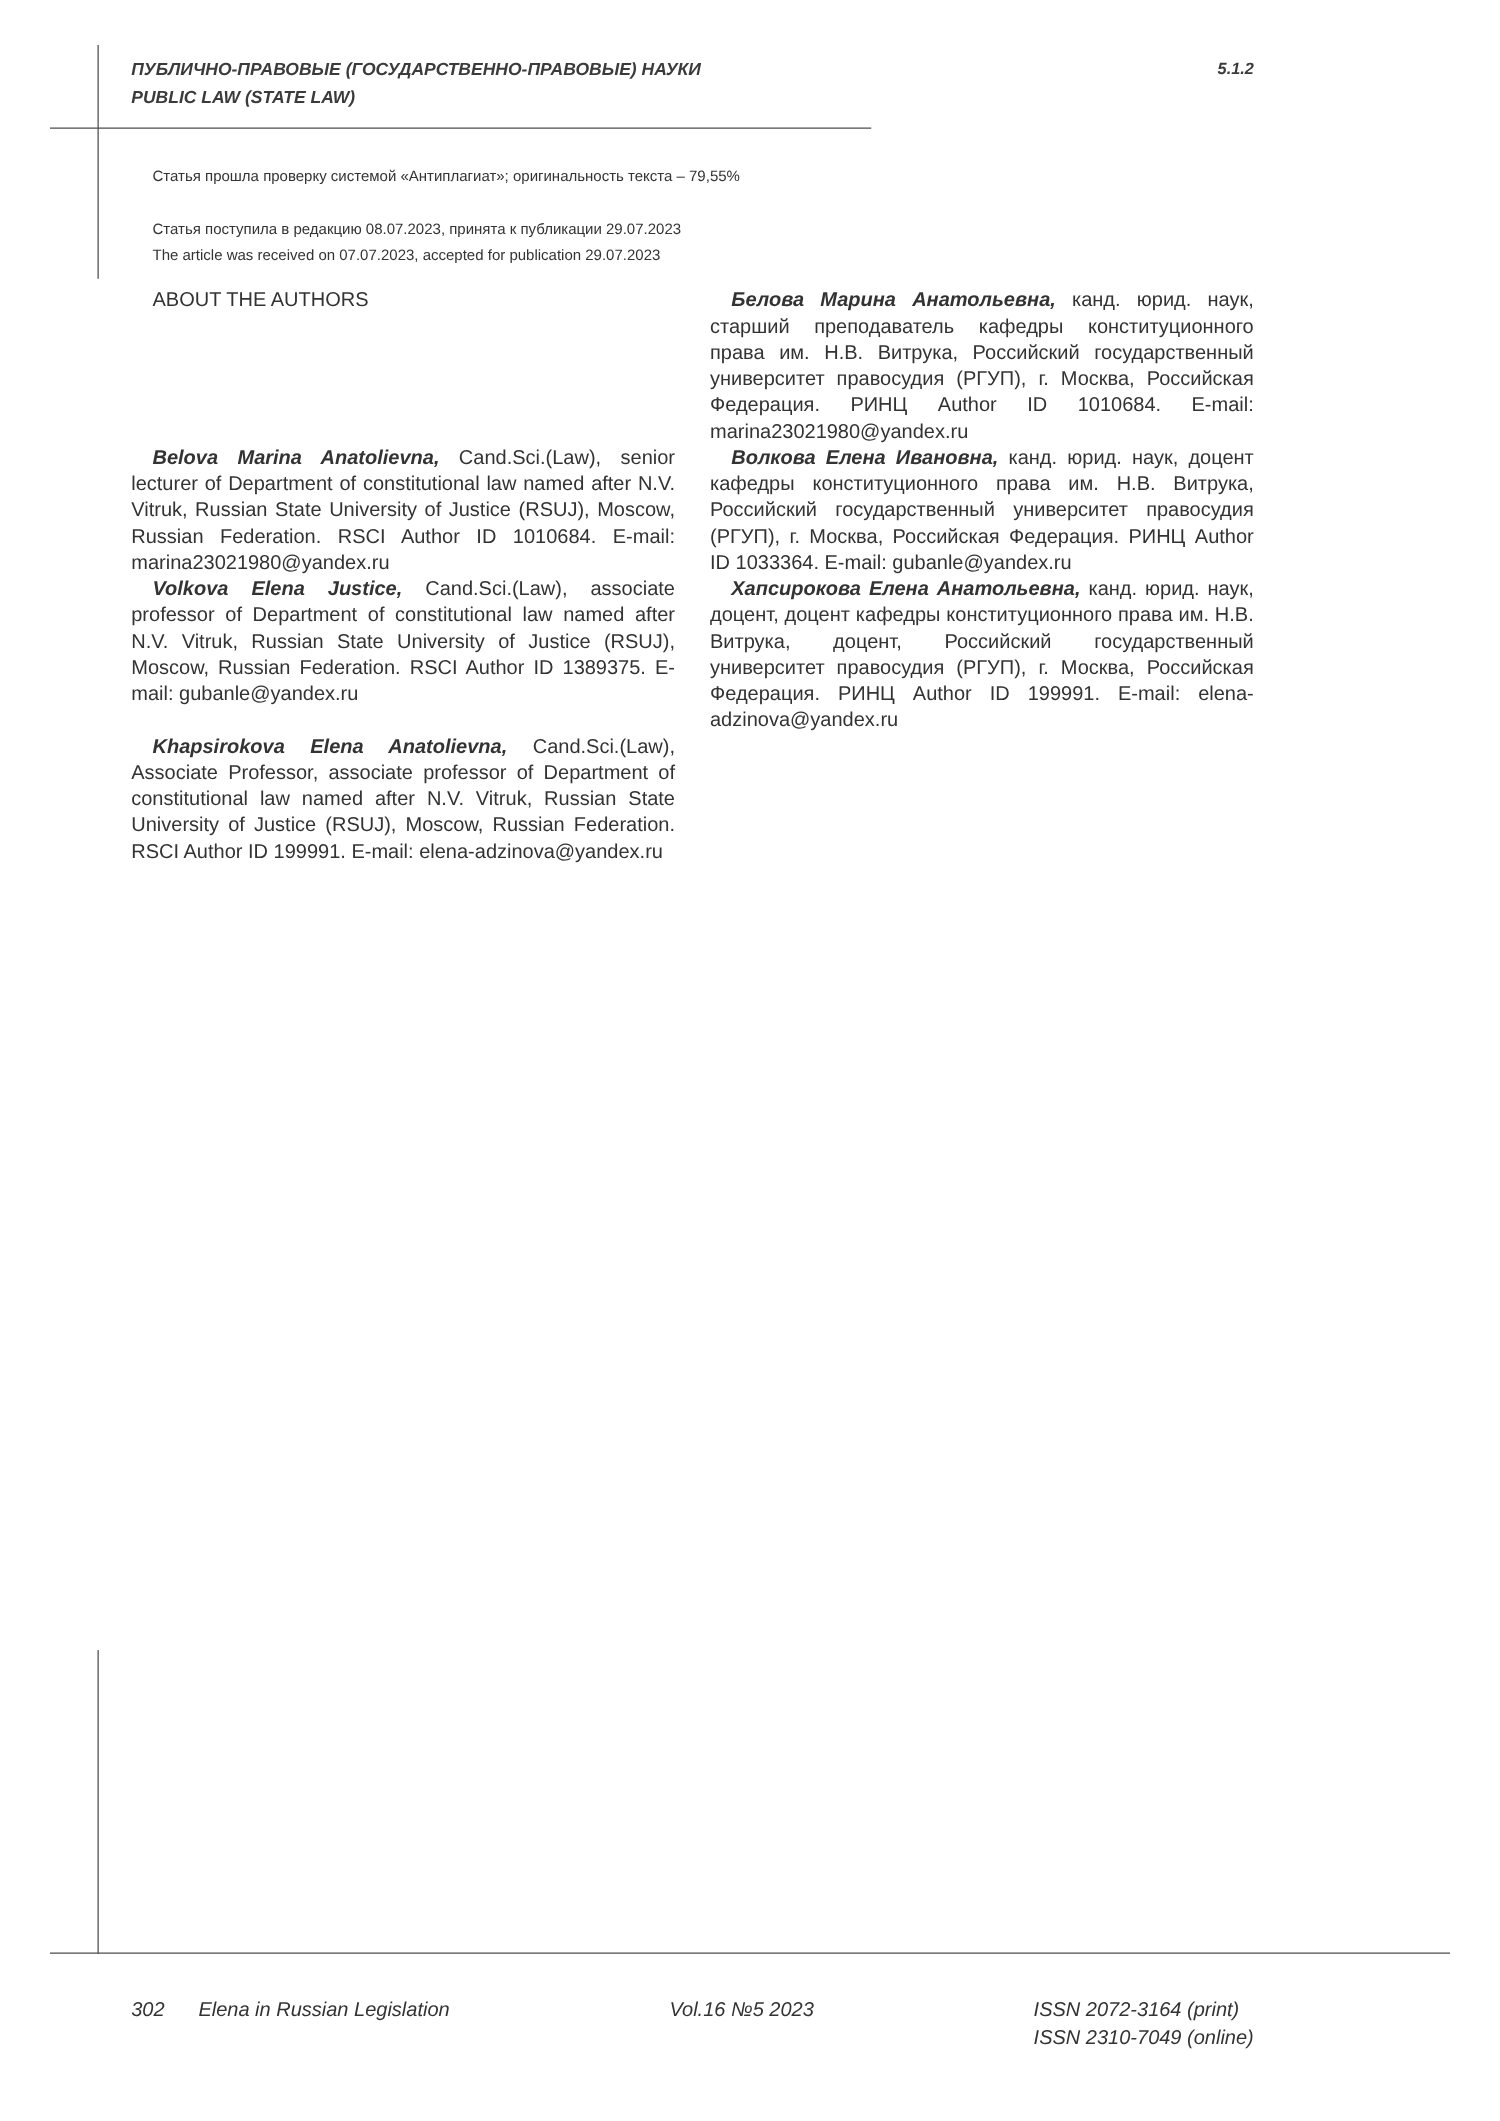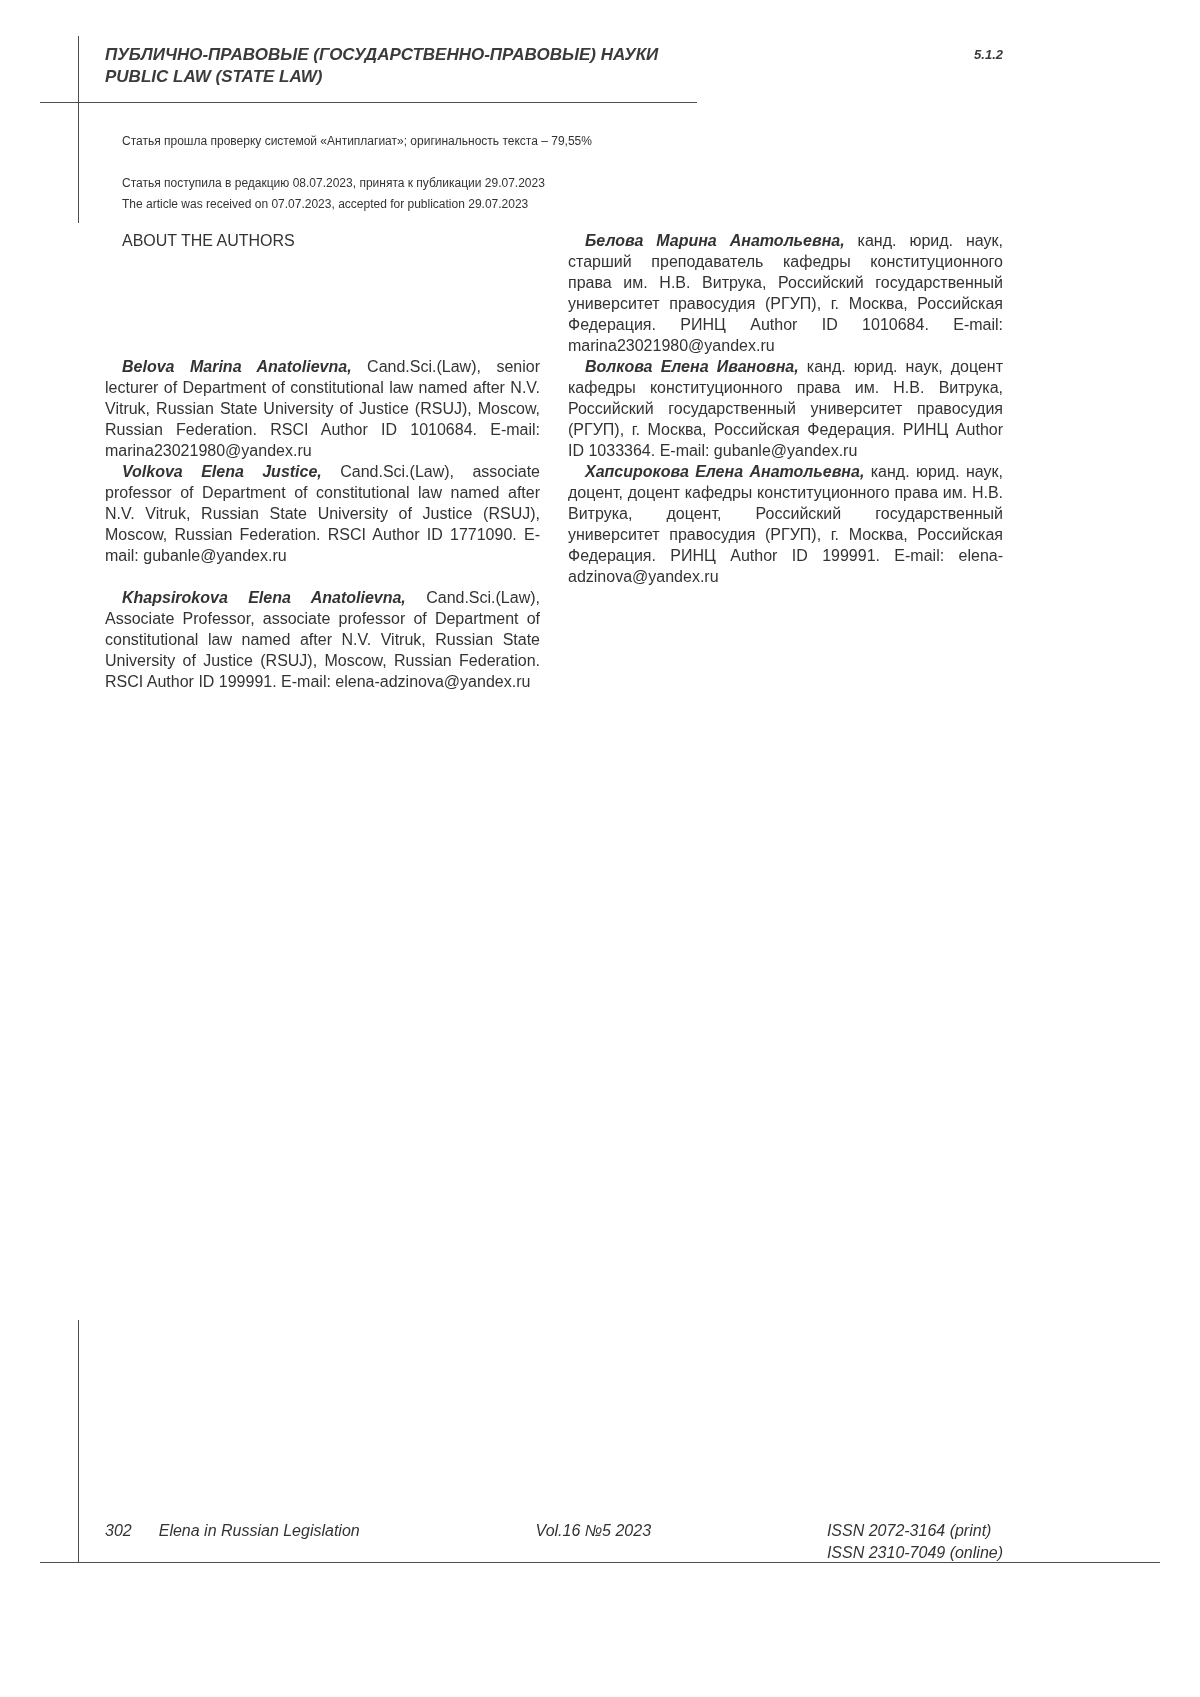--- a/index.html
+++ b/index.html
@@ -15,41 +15,41 @@
   .rule { position: absolute; background: #4d4d4d; }
   #rule-header        { left: 40px;  top: 102px;  width: 657px;  height: 1px; }
   #rule-margin-top    { left: 78px;  top: 36px;   width: 1px;    height: 187px; }
   #rule-margin-bottom { left: 78px;  top: 1320px; width: 1px;    height: 243px; }
   #rule-footer        { left: 40px;  top: 1562px; width: 1120px; height: 1px; }
 
   .page-header {
     position: absolute; left: 105px; top: 44px; width: 898px;
     display: flex; justify-content: space-between; align-items: flex-start;
   }
-  .rubric-block { font-size: 17px; line-height: 22px; font-weight: bold; font-style: italic; color: #3b3b3b; }
+  .rubric-block { font-size: 14px; line-height: 22px; font-weight: bold; font-style: italic; color: #3b3b3b; }
   .code { font-size: 13px; line-height: 22px; font-weight: bold; font-style: italic; color: #3b3b3b; padding-right: 0; }
 
   .intro {
     position: absolute; left: 105px; top: 131px; width: 898px;
     font-size: 12px; line-height: 21px; color: #333333;
   }
   .intro p { margin: 0; text-indent: 17px; }
   .intro p.gap-after { margin-bottom: 21px; }
 
   .authors {
     position: absolute; left: 105px; top: 230px; width: 898px;
     display: grid; grid-template-columns: 435px 435px; column-gap: 28px;
     font-size: 16px; line-height: 21px; color: #333333;
   }
   .col-head { text-indent: 17px; }
   .authors p.author { margin: 0; text-align: justify; text-indent: 17px; }
   .aname { font-weight: bold; font-style: italic; }
 
   .page-footer {
-    position: absolute; left: 105px; top: 1520px; width: 898px;
+    position: absolute; left: 105px; top: 1598px; width: 898px;
     display: flex; justify-content: space-between; align-items: flex-start;
     font-size: 16px; line-height: 22px; font-style: italic; color: #333333;
   }
   .footer-left { display: flex; }
   .footer-page { margin-right: 27px; }
   .footer-issn { text-align: left; }
 </style>
 </head>
 <body>
 
@@ -72,21 +72,21 @@
   <p>The article was received on 07.07.2023, accepted for publication 29.07.2023</p>
 </section>
 
 <section class="authors">
   <div class="col-head">ABOUT THE AUTHORS</div>
 
   <p class="author"><span class="aname">Белова Марина Анатольевна,</span><span> канд. юрид. наук, старший преподаватель кафедры конституционного права им. Н.В. Витрука, Российский государственный университет правосудия (РГУП), г. Москва, Российская Федерация. РИНЦ Author ID 1010684. E-mail: marina23021980@yandex.ru</span></p>
   <p class="author"><span class="aname">Belova Marina Anatolievna,</span><span> Cand.Sci.(Law), senior lecturer of Department of constitutional law named after N.V. Vitruk, Russian State University of Justice (RSUJ), Moscow, Russian Federation. RSCI Author ID 1010684. E-mail: marina23021980@yandex.ru</span></p>
 
   <p class="author"><span class="aname">Волкова Елена Ивановна,</span><span> канд. юрид. наук, доцент кафедры конституционного права им. Н.В. Витрука, Российский государственный университет правосудия (РГУП), г. Москва, Российская Федерация. РИНЦ Author ID 1033364. E-mail: gubanle@yandex.ru</span></p>
-  <p class="author"><span class="aname">Volkova Elena Justice,</span><span> Cand.Sci.(Law), associate professor of Department of constitutional law named after N.V. Vitruk, Russian State University of Justice (RSUJ), Moscow, Russian Federation. RSCI Author ID 1771090. E-mail: gubanle@yandex.ru</span></p>
+  <p class="author"><span class="aname">Volkova Elena Justice,</span><span> Cand.Sci.(Law), associate professor of Department of constitutional law named after N.V. Vitruk, Russian State University of Justice (RSUJ), Moscow, Russian Federation. RSCI Author ID 1389375. E-mail: gubanle@yandex.ru</span></p>
 
   <p class="author"><span class="aname">Хапсирокова Елена Анатольевна,</span><span> канд. юрид. наук, доцент, доцент кафедры конституционного права им. Н.В. Витрука, доцент, Российский государственный университет правосудия (РГУП), г. Москва, Российская Федерация. РИНЦ Author ID 199991. E-mail: elena-adzinova@yandex.ru</span></p>
   <p class="author"><span class="aname">Khapsirokova Elena Anatolievna,</span><span> Cand.Sci.(Law), Associate Professor, associate professor of Department of constitutional law named after N.V. Vitruk, Russian State University of Justice (RSUJ), Moscow, Russian Federation. RSCI Author ID 199991. E-mail: elena-adzinova@yandex.ru</span></p>
 </section>
 
 <footer class="page-footer">
   <div class="footer-left">
     <span class="footer-page">302</span>
     <span>Elena in Russian Legislation</span>
   </div>

